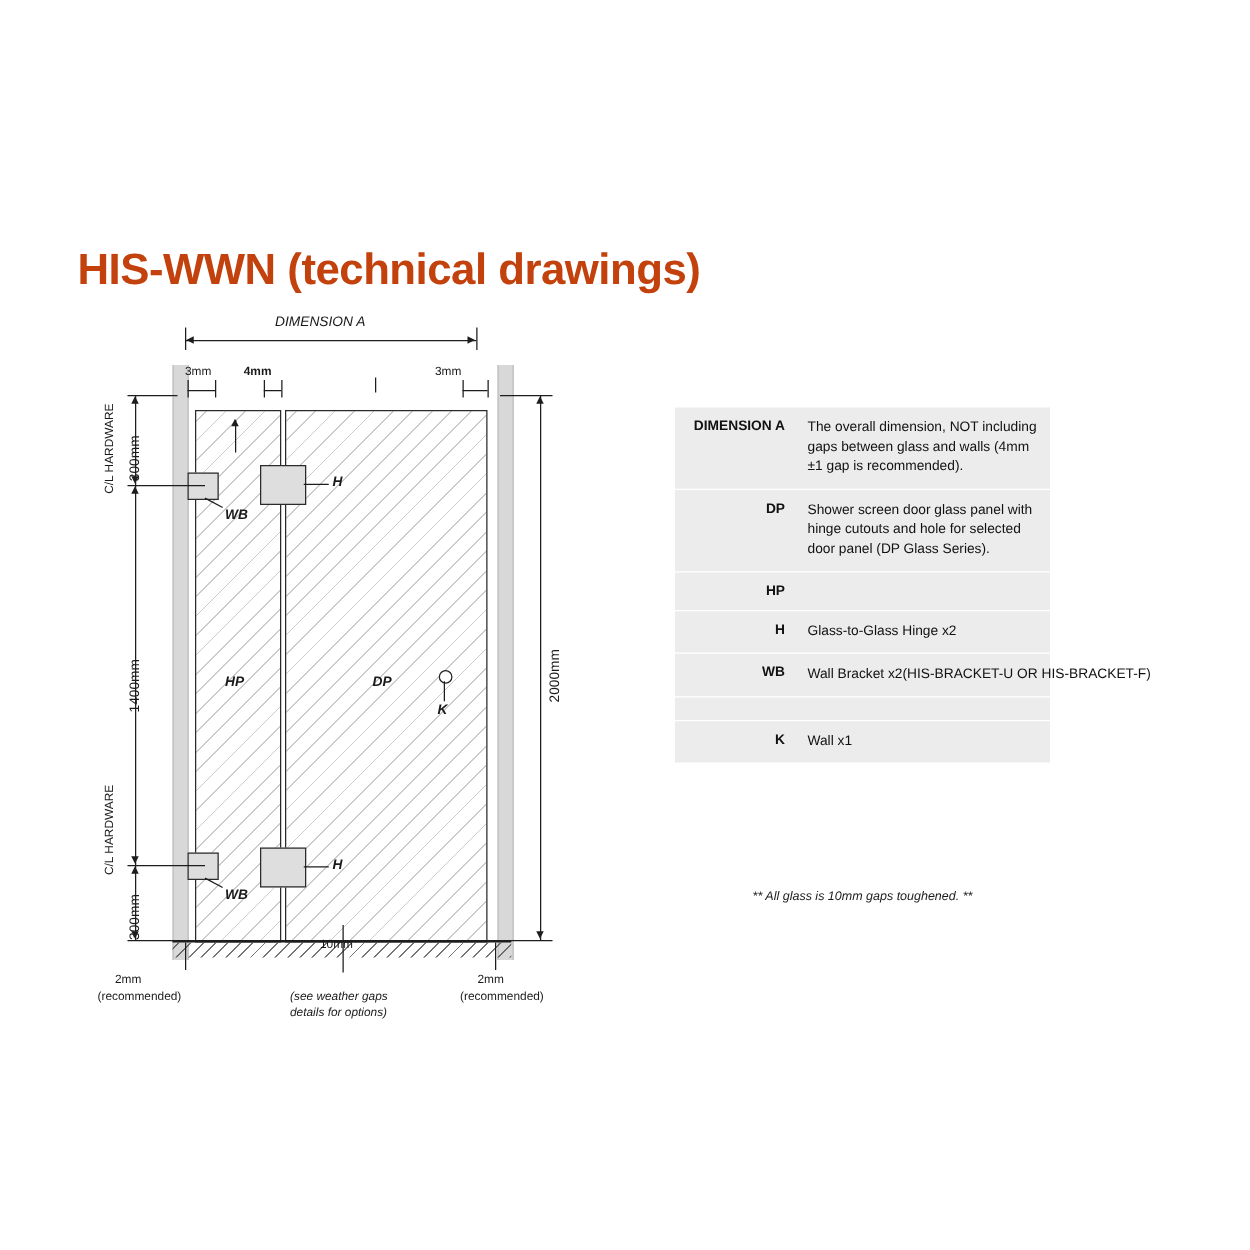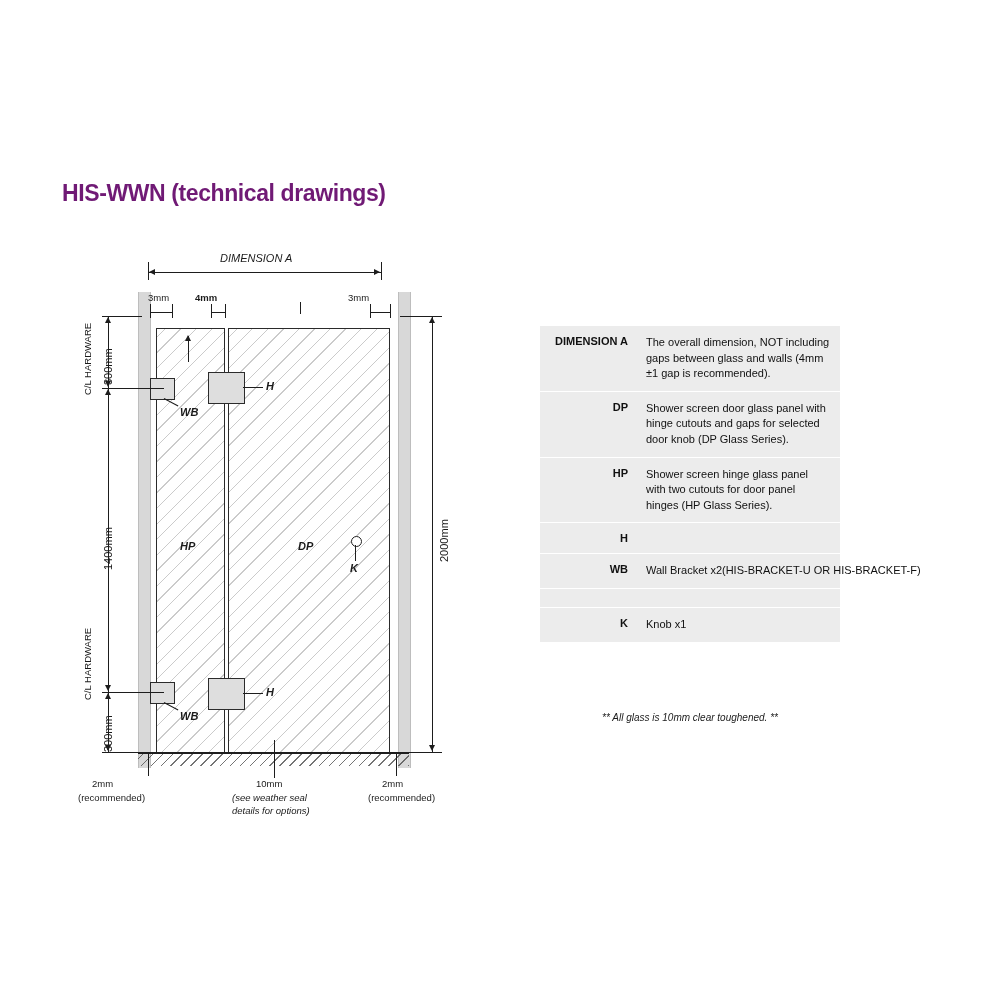--- a/index.html
+++ b/index.html
@@ -11,25 +11,25 @@
     width: 1000px;
     height: 1000px;
     position: relative;
     font-family: "Liberation Sans", sans-serif;
     color: #111111;
     overflow: hidden;
   }
   #page-title {
     position: absolute;
     left: 62px;
-    top: 180px;
-    font-size: 23px;
+    top: 196px;
+    font-size: 35px;
     font-weight: bold;
     letter-spacing: -0.4px;
-    color: #701a75;
+    color: #c2410c;
   }
   
   .drawing {
     position: absolute;
     left: 60px;
     top: 240px;
     width: 460px;
     height: 600px;
   }
   .lbl {
@@ -257,53 +257,53 @@
   <div class="line vl arrow-up" style="left:128px; top:96px; height:26px;"></div>
 
   <div class="line hl" style="left:78px; top:512px; width:271px; height:1.5px;"></div>
   <div class="floor-hatch" style="left:78px; top:514px; width:271px; height:12px;"></div>
 
   <div class="line vl" style="left:88px; top:514px; height:22px;"></div>
   <div class="lbl small" style="left:32px; top:538px;">2mm</div>
   <div class="lbl small" style="left:18px; top:552px;">(recommended)</div>
 
   <div class="line vl" style="left:214px; top:500px; height:38px;"></div>
-  <div class="lbl small" style="left:196px; top:538px;">10mm</div>
-  <div class="lbl small it" style="left:172px; top:552px;">(see weather seal</div>
+  <div class="lbl small" style="left:196px; top:510px;">10mm</div>
+  <div class="lbl small it" style="left:172px; top:552px;">(see weather gaps</div>
   <div class="lbl small it" style="left:172px; top:565px;">details for options)</div>
 
   <div class="line vl" style="left:336px; top:514px; height:22px;"></div>
   <div class="lbl small" style="left:322px; top:538px;">2mm</div>
   <div class="lbl small" style="left:308px; top:552px;">(recommended)</div>
 </div>
 
 <div class="legend">
 
   <div class="legend-row">
     <div class="legend-key">DIMENSION A</div>
     <div class="legend-val">The overall dimension, NOT including gaps between glass and walls (4mm ±1 gap is recommended).</div>
   </div>
   <div class="legend-row">
     <div class="legend-key">DP</div>
-    <div class="legend-val">Shower screen door glass panel with hinge cutouts and gaps for selected door knob (DP Glass Series).</div>
+    <div class="legend-val">Shower screen door glass panel with hinge cutouts and hole for selected door panel (DP Glass Series).</div>
   </div>
   <div class="legend-row">
     <div class="legend-key">HP</div>
-    <div class="legend-val">Shower screen hinge glass panel with two cutouts for door panel hinges (HP Glass Series).</div>
   </div>
   <div class="legend-row">
     <div class="legend-key">H</div>
+    <div class="legend-val">Glass-to-Glass Hinge x2</div>
   </div>
   <div class="legend-row">
     <div class="legend-key">WB</div>
     <div class="legend-val wide">Wall Bracket x2(HIS-BRACKET-U OR HIS-BRACKET-F)</div>
   </div>
   <div class="legend-row blank">
     <div class="legend-key"></div>
     <div class="legend-val"></div>
   </div>
   <div class="legend-row">
     <div class="legend-key">K</div>
-    <div class="legend-val">Knob x1</div>
+    <div class="legend-val">Wall x1</div>
   </div>
 </div>
 
-<div class="legend-note">** All glass is 10mm clear toughened. **</div>
+<div class="legend-note">** All glass is 10mm gaps toughened. **</div>
 
 </body></html>

